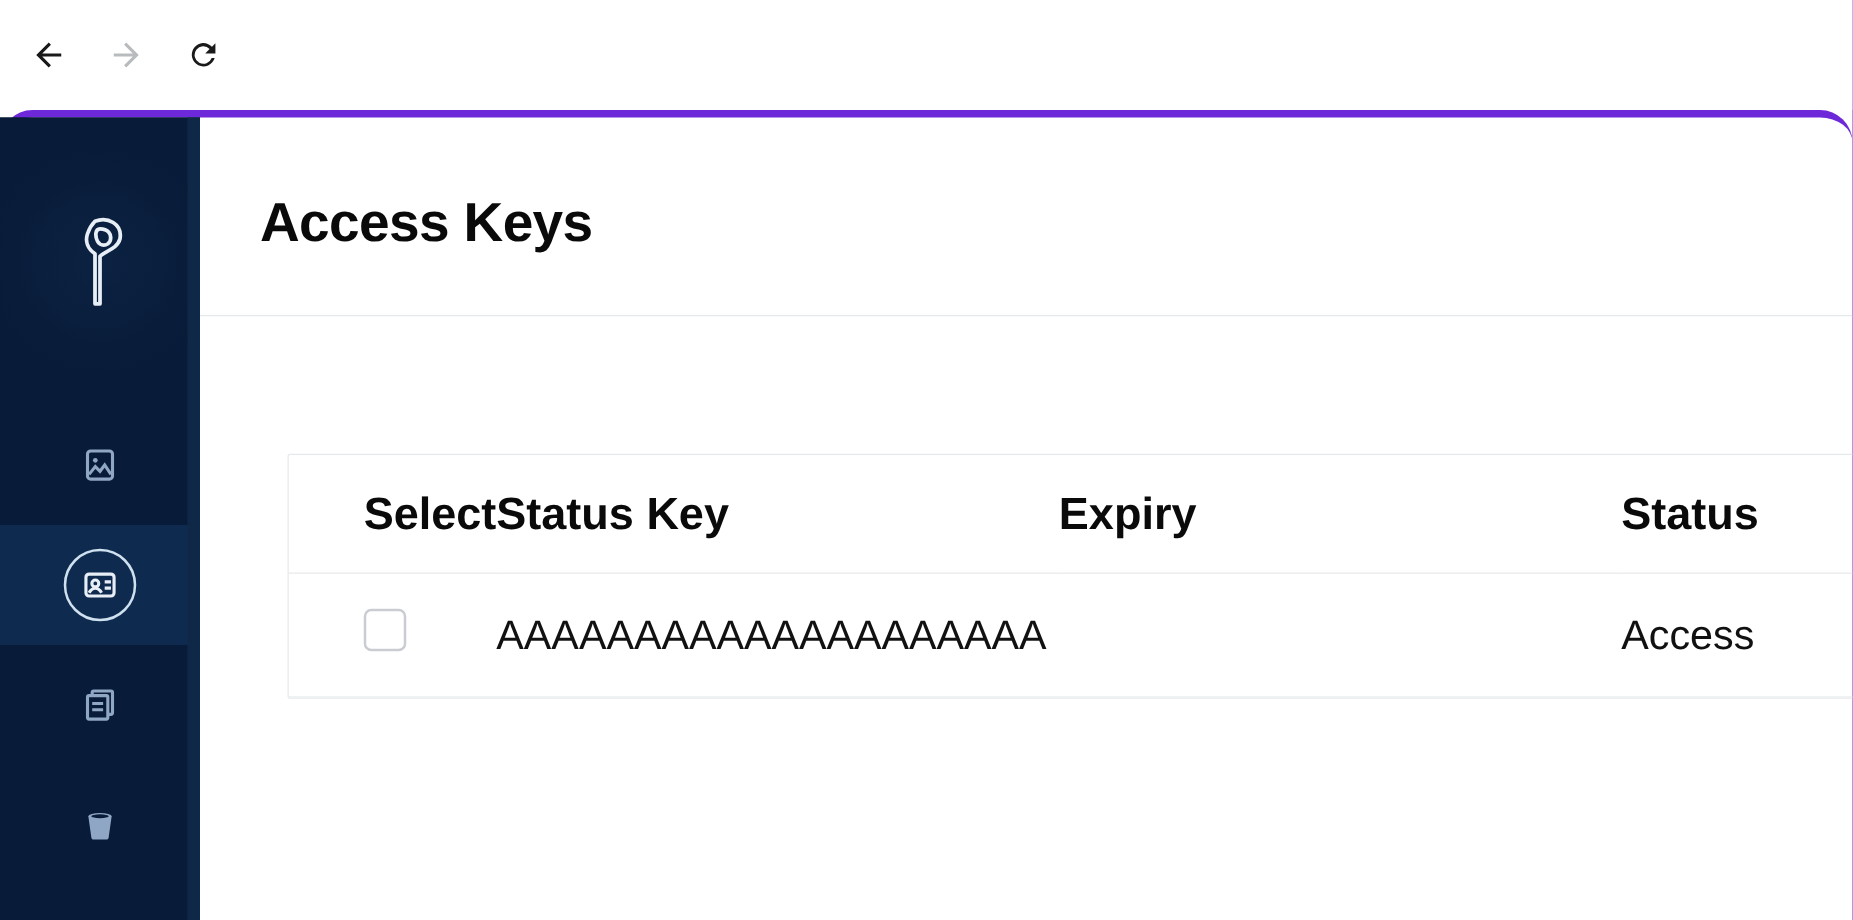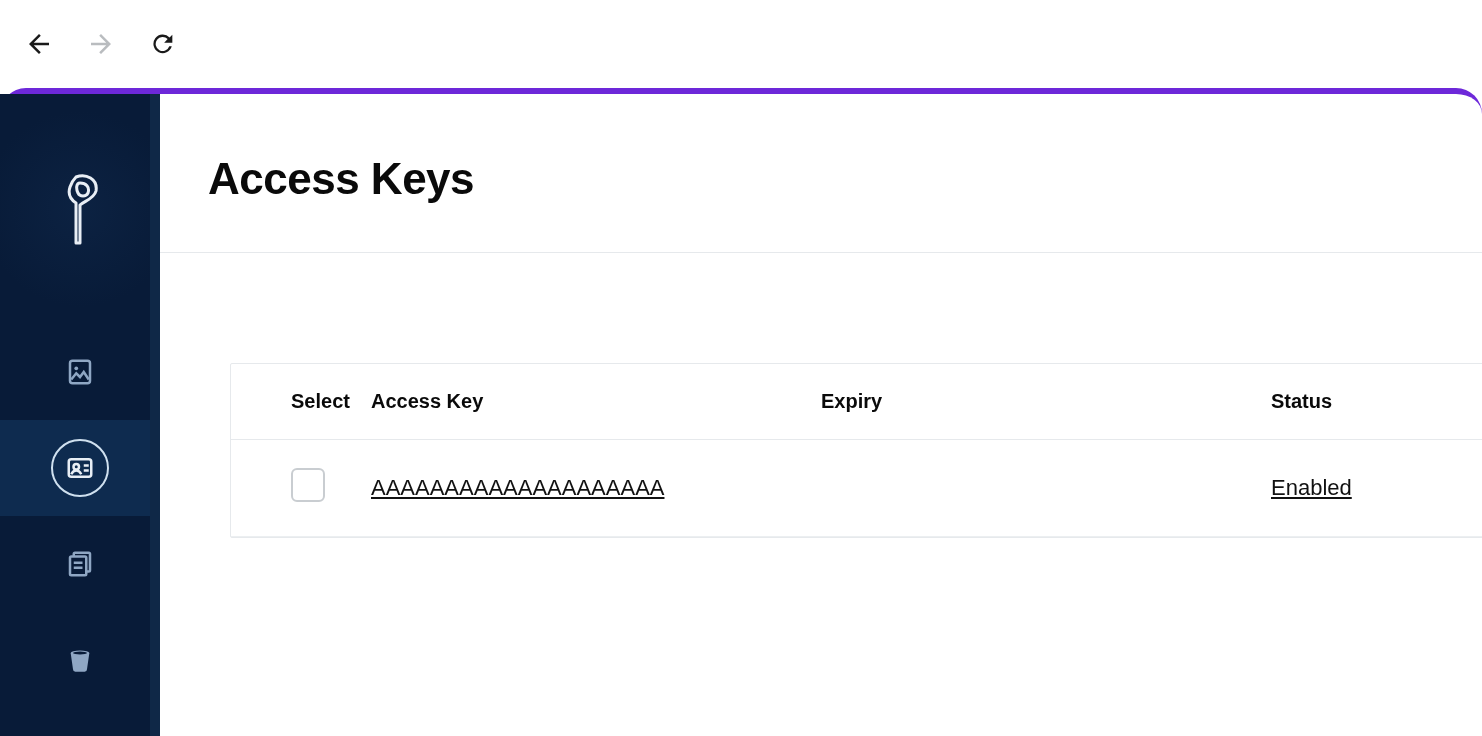--- a/index.html
+++ b/index.html
@@ -154,37 +154,36 @@
     border: 1px solid #e6e9ec;
     border-radius: 2px 0 0 2px;
     width: calc(100% + 2px);
   }
   table {
     width: 100%;
     border-collapse: collapse;
   }
   th {
     text-align: left;
-    font-size: 20px;
+    font-size: 36px;
     font-weight: 700;
     color: #0a0a0a;
     padding: 26px 0 26px 0;
     border-bottom: 1px solid #e6e9ec;
   }
   th.col-select { width: 140px; padding-left: 60px; }
   th.col-key    { width: 450px; }
   th.col-expiry { width: 450px; }
   th.col-status { padding-right: 56px; }
   td {
-    font-size: 22px;
+    font-size: 33px;
     color: #111;
     padding: 28px 0;
     border-bottom: 1px solid #eceff1;
     vertical-align: middle;
-    text-decoration: underline;
   }
   td.col-select { padding-left: 60px; }
   .chk {
     width: 34px;
     height: 34px;
     border: 2px solid #c9cdd1;
     border-radius: 6px;
     display: inline-block;
     cursor: pointer;
     background: #fff;
@@ -276,33 +275,33 @@
       <h1 class="page-title">Access Keys</h1>
     </div>
 
     <div class="content-region">
 
       <div class="table-wrap">
         <table>
           <thead>
             <tr>
               <th class="col-select">Select</th>
-              <th class="col-key">Access Key</th>
+              <th class="col-key">Status Key</th>
               <th class="col-expiry">Expiry</th>
               <th class="col-status">Status</th>
             </tr>
           </thead>
           <tbody>
             <tr>
               <td class="col-select">
                 <span class="chk"></span>
               </td>
               <td>AAAAAAAAAAAAAAAAAAAA</td>
               <td></td>
-              <td>Enabled</td>
+              <td>Access</td>
             </tr>
           </tbody>
         </table>
       </div>
     </div>
   </div>
 
 </div>
 
 </body></html>

